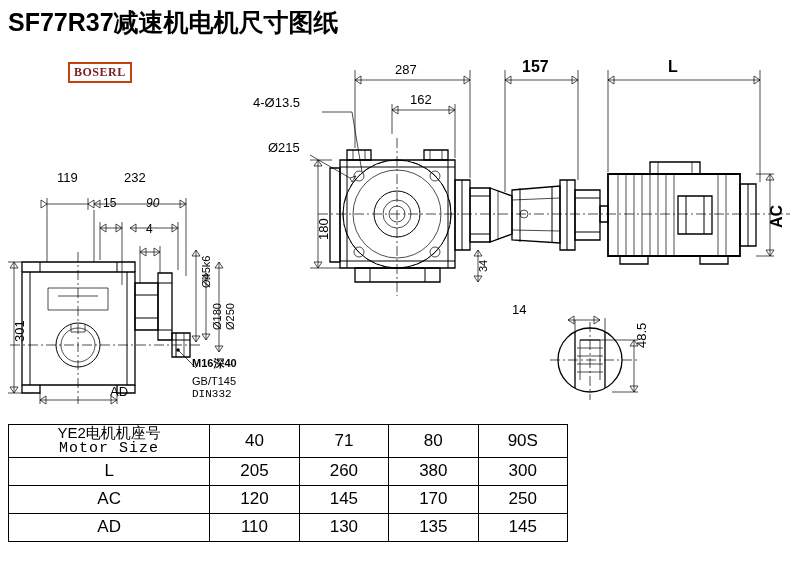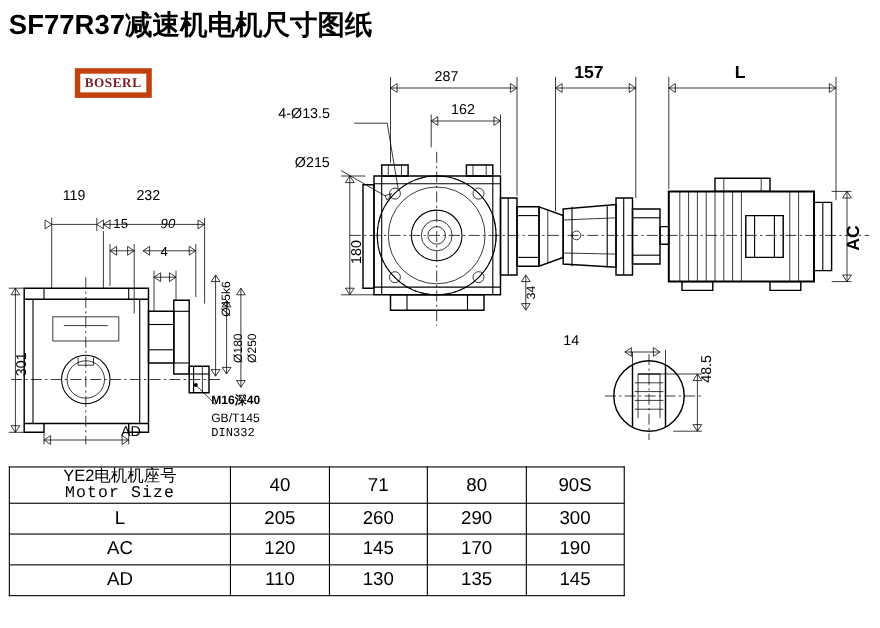--- a/index.html
+++ b/index.html
@@ -21,21 +21,21 @@
     top: 6px;
     font-size: 25px;
     font-weight: bold;
     letter-spacing: 0px;
     white-space: nowrap;
   }
   .logo-box {
     position: absolute;
     left: 68px;
     top: 62px;
-    border: 5px solid #c2410c;
+    border: 2px solid #c2410c;
     padding: 1px 4px;
     font-size: 12px;
     font-weight: bold;
     color: #7a2020;
     font-family: "Liberation Serif", serif;
     letter-spacing: 0.5px;
   }
   svg.draw {
     position: absolute;
     left: 0;
@@ -419,29 +419,29 @@
       </td>
       <td class="val">40</td>
       <td class="val">71</td>
       <td class="val">80</td>
       <td class="val">90S</td>
     </tr>
     <tr>
       <td class="rowlabel">L</td>
       <td class="val">205</td>
       <td class="val">260</td>
-      <td class="val">290</td>
+      <td class="val">380</td>
       <td class="val">300</td>
     </tr>
     <tr>
       <td class="rowlabel">AC</td>
       <td class="val">120</td>
       <td class="val">145</td>
       <td class="val">170</td>
-      <td class="val">190</td>
+      <td class="val">250</td>
     </tr>
     <tr>
       <td class="rowlabel">AD</td>
       <td class="val">110</td>
       <td class="val">130</td>
       <td class="val">135</td>
       <td class="val">145</td>
     </tr>
   </tbody>
 </table>

